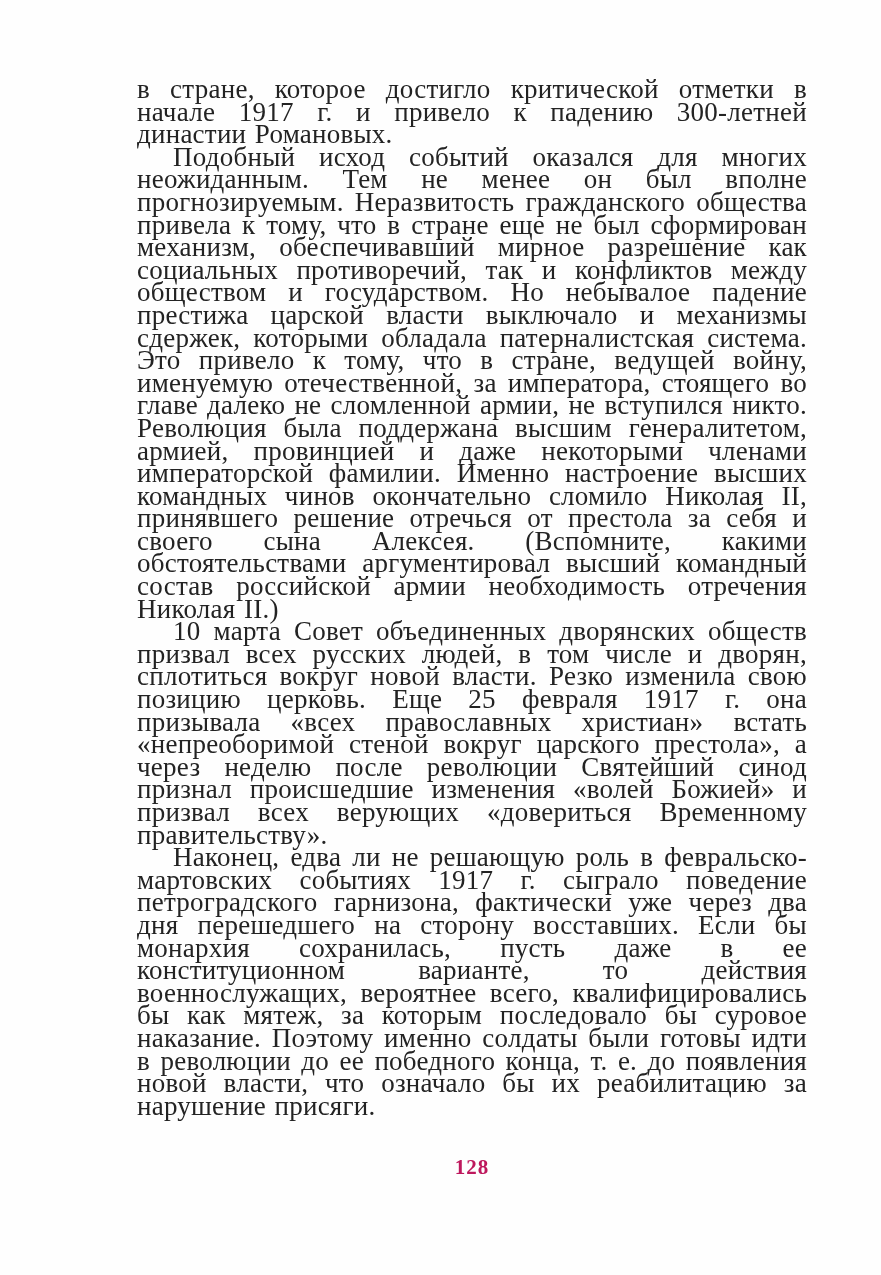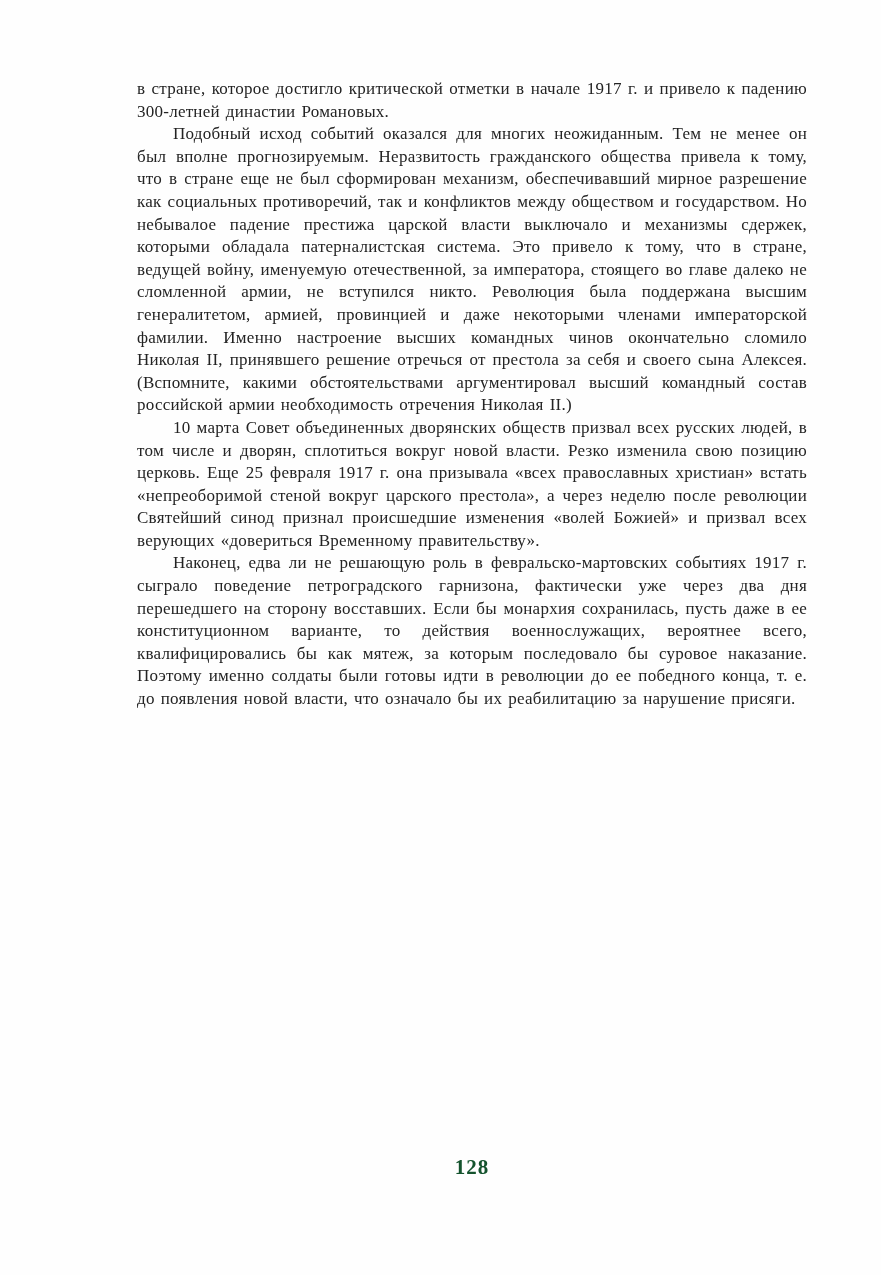--- a/index.html
+++ b/index.html
@@ -19,40 +19,40 @@
     overflow: hidden;
   }
   .text-block {
     position: absolute;
     left: 137px;
     top: 78px;
     width: 670px;
   }
   .text-block p {
     margin: 0;
-    font-size: 17px;
+    font-size: 27px;
     line-height: 22.6px;
     text-align: justify;
     text-indent: 36px;
     letter-spacing: 0.25px;
     word-spacing: 1.5px;
   }
   .text-block p.continuation {
     text-indent: 0;
   }
   .page-number {
     position: absolute;
     left: 137px;
     width: 670px;
     top: 1155px;
     text-align: center;
     font-size: 21px;
     font-weight: bold;
     letter-spacing: 1px;
-    color: #14532d;
+    color: #be185d;
   }
 </style>
 </head>
 <body>
 
 <div class="page">
   <div class="text-block">
     <p class="continuation">в стране, которое достигло критической отметки в начале 1917 г. и привело к падению 300-летней династии Романовых.</p>
     <p>Подобный исход событий оказался для многих неожиданным. Тем не менее он был вполне прогнозируемым. Неразвитость гражданского общества привела к тому, что в стране еще не был сформирован механизм, обеспечивавший мирное разрешение как социальных противоречий, так и конфликтов между обществом и государством. Но небывалое падение престижа царской власти выключало и механизмы сдержек, которыми обладала патерналистская система. Это привело к тому, что в стране, ведущей войну, именуемую отечественной, за императора, стоящего во главе далеко не сломленной армии, не вступился никто. Революция была поддержана высшим генералитетом, армией, провинцией и даже некоторыми членами императорской фамилии. Именно настроение высших командных чинов окончательно сломило Николая II, принявшего решение отречься от престола за себя и своего сына Алексея. (Вспомните, какими обстоятельствами аргументировал высший командный состав российской армии необходимость отречения Николая II.)</p>
     <p>10 марта Совет объединенных дворянских обществ призвал всех русских людей, в том числе и дворян, сплотиться вокруг новой власти. Резко изменила свою позицию церковь. Еще 25 февраля 1917 г. она призывала «всех православных христиан» встать «непреоборимой стеной вокруг царского престола», а через неделю после революции Святейший синод признал происшедшие изменения «волей Божией» и призвал всех верующих «довериться Временному правительству».</p>

